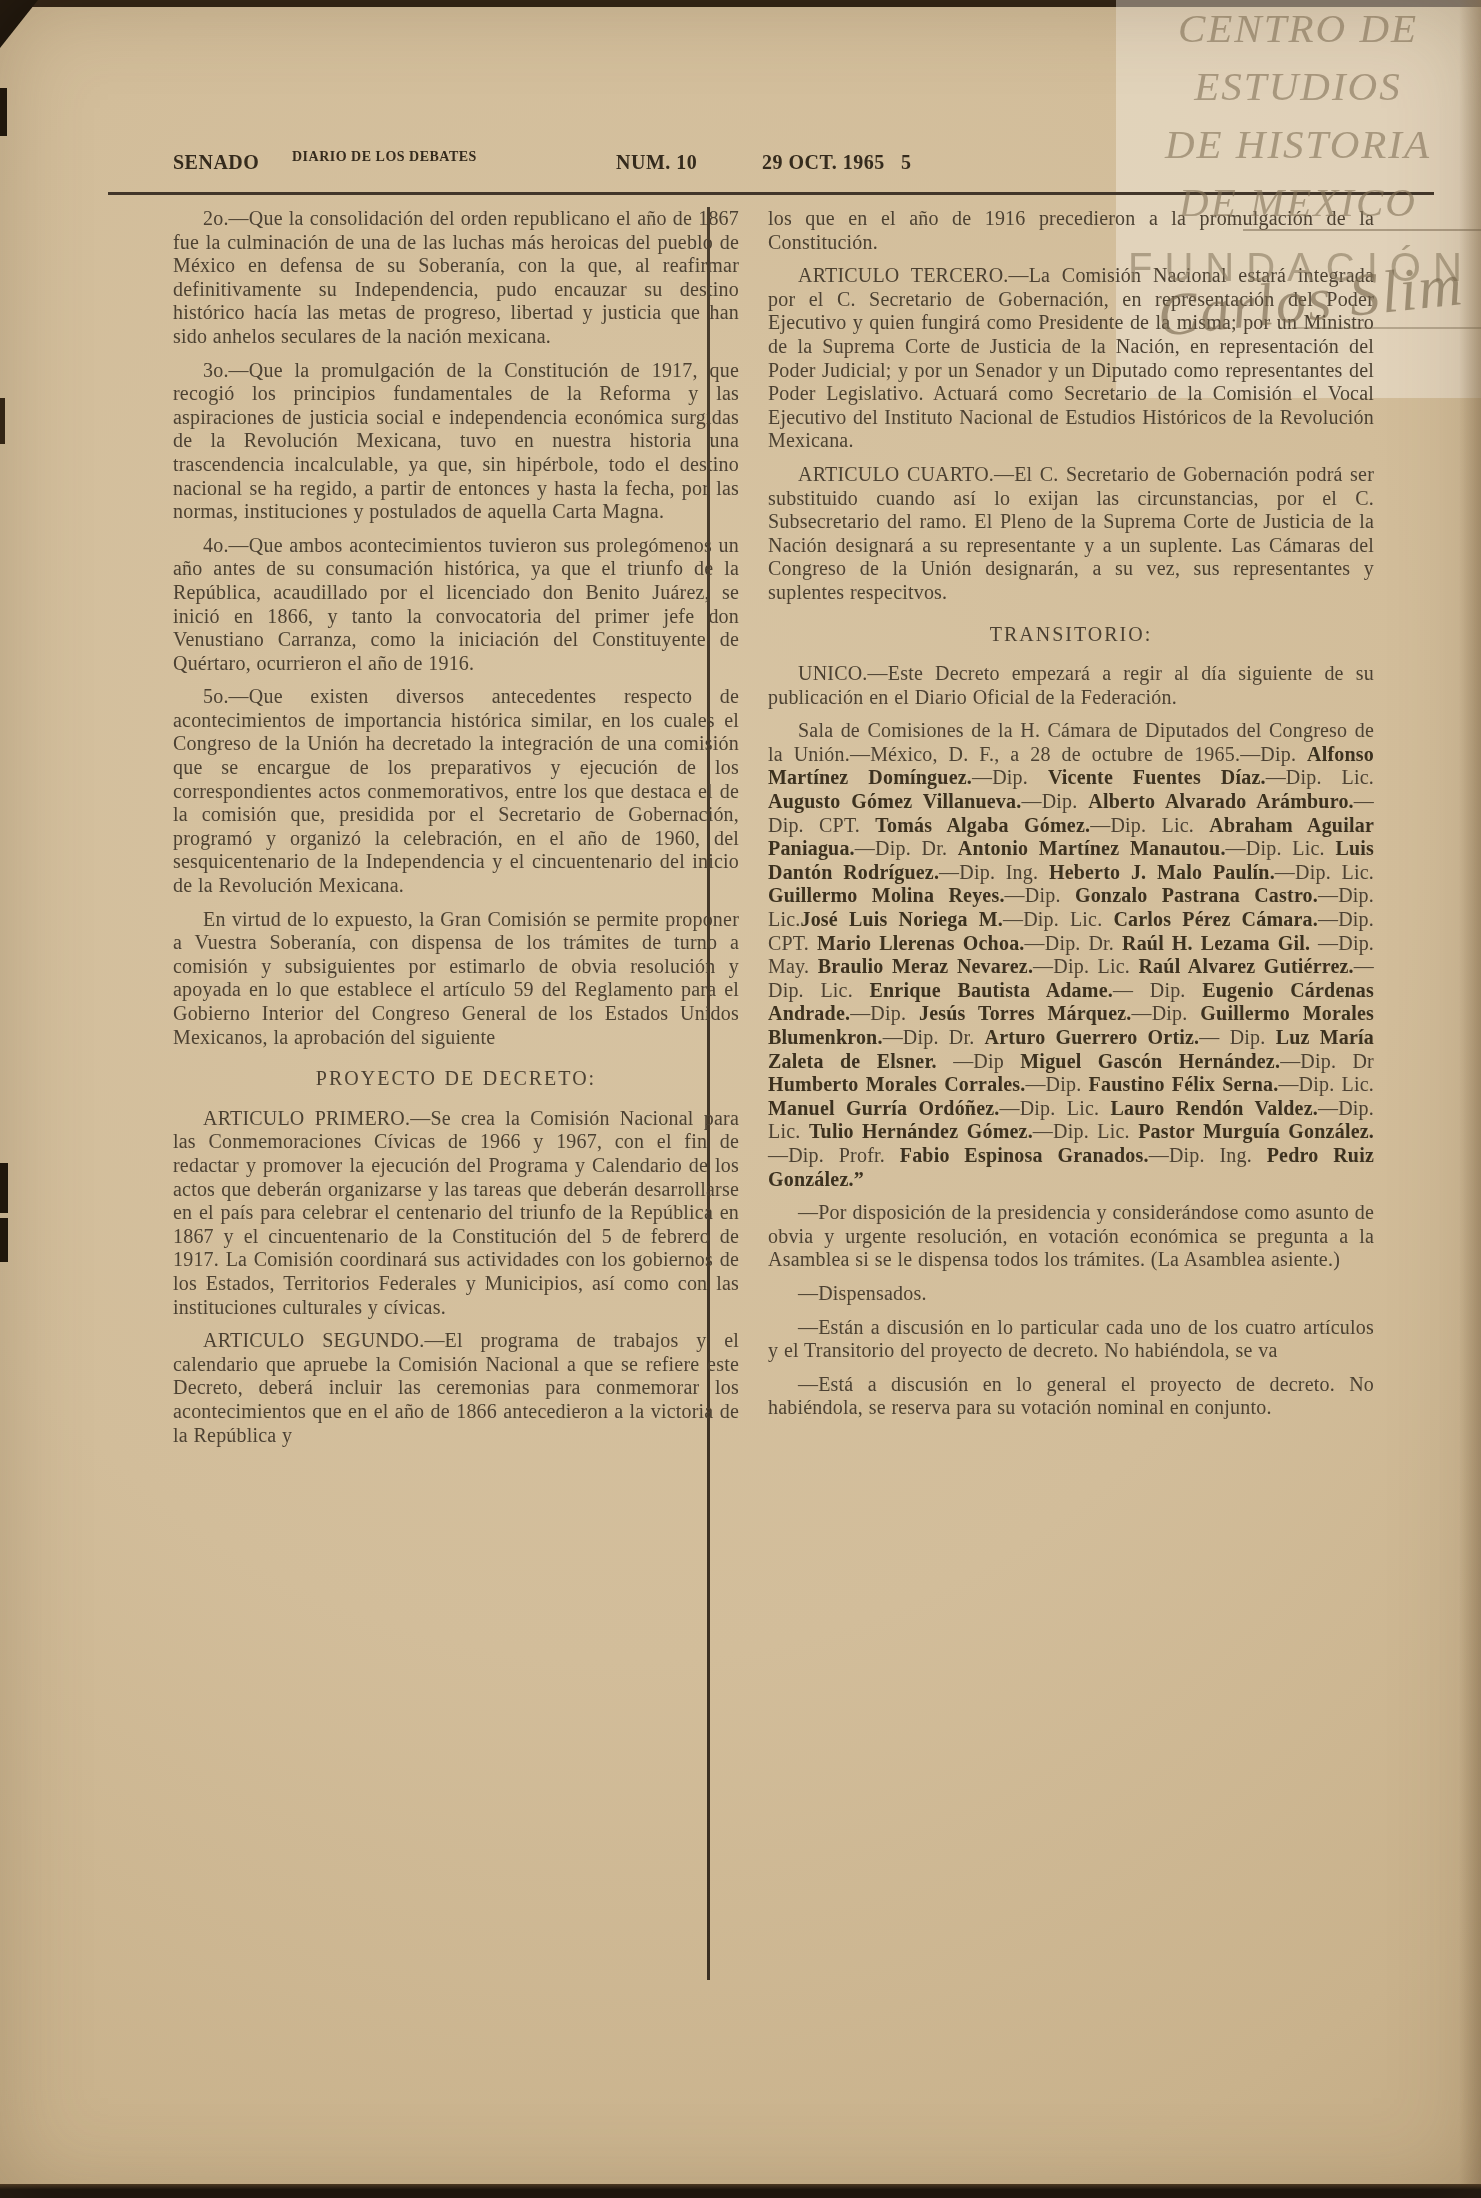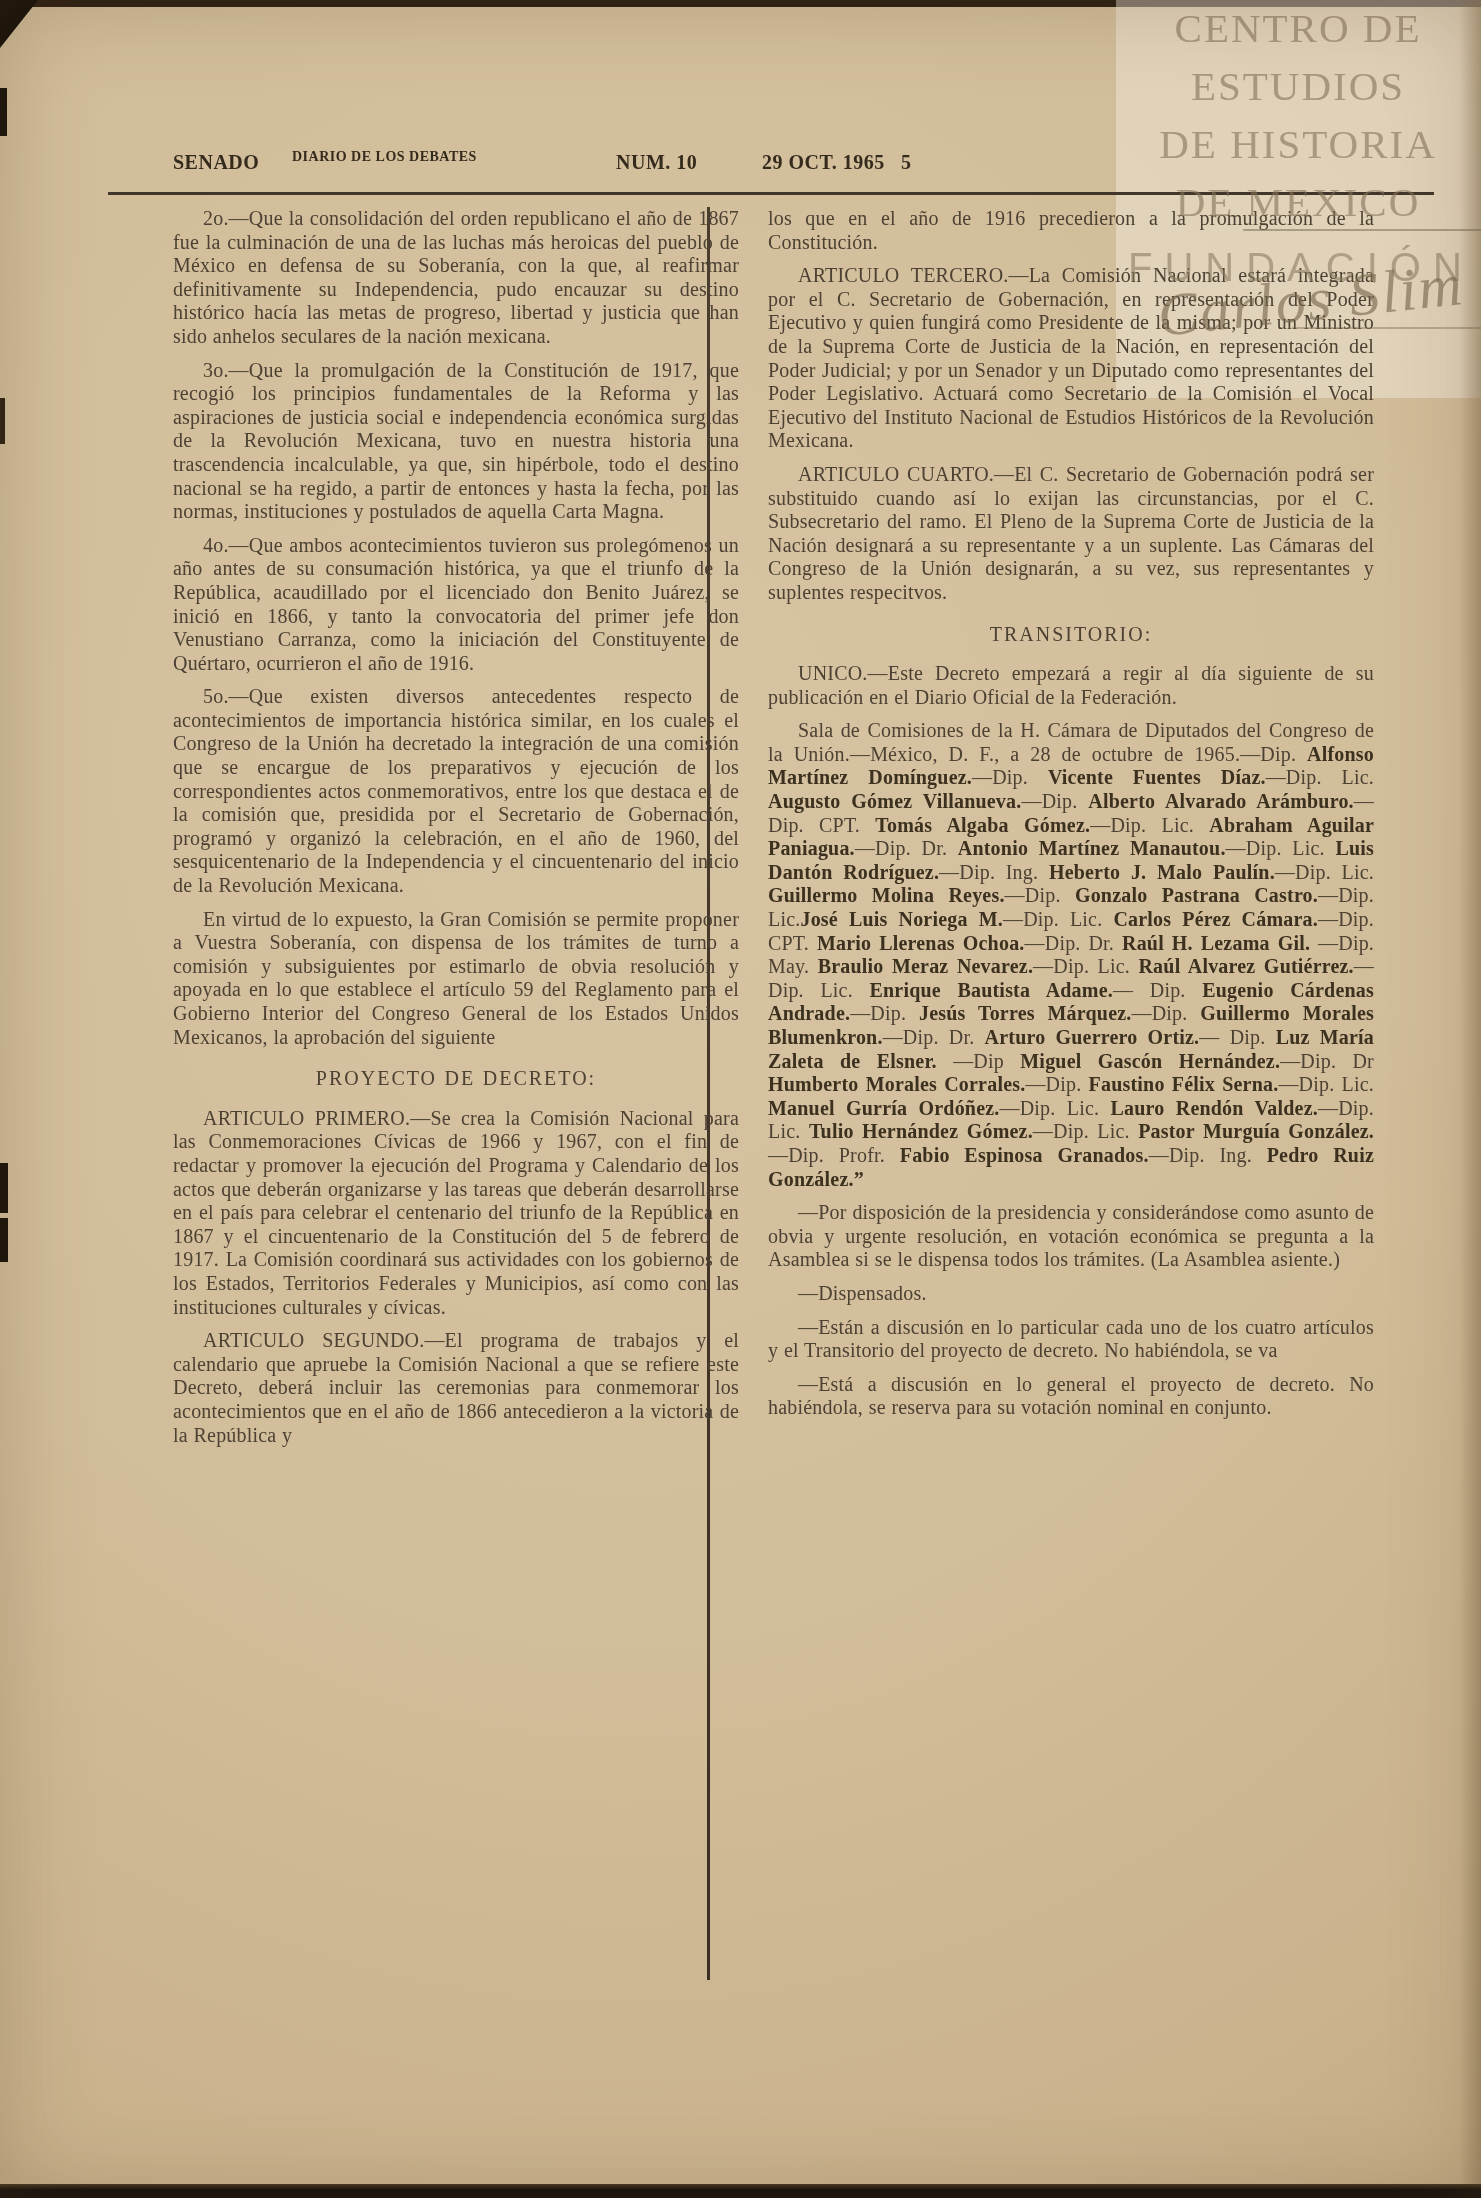--- a/index.html
+++ b/index.html
@@ -35,21 +35,21 @@
     hyphens:auto;margin-left:41px;-webkit-hyphens:auto;
   }
   .col1{left:132px;width:566px;}
   .col2{left:727px;width:606px;}
   p.block{margin:0 0 10px;text-indent:30px;}
   p.noind{text-indent:0;}
   p.head{text-indent:0;text-align:center;letter-spacing:2px;margin:18px 0 16px;}
   .b{font-weight:bold;color:#3c311f;}
   
   .wm-overlay{position:absolute;left:1116px;top:0;width:365px;height:398px;background:rgba(243,238,226,0.45);z-index:1;}
-  .wm-caps{position:absolute;z-index:3;left:1118px;width:360px;text-align:center;font-size:41px;color:rgba(130,114,86,0.6);letter-spacing:2px;white-space:nowrap;}
+  .wm-caps{position:absolute;z-index:3;left:1118px;width:360px;text-align:center;font-size:41px;color:rgba(130,114,86,0.6);letter-spacing:2px;white-space:nowrap;font-style:italic;}
   .wm-l0{top:4px;}.wm-l1{top:62px;}.wm-l2{top:120px;}.wm-l3{top:178px;}
   .wm-foundation{position:absolute;z-index:3;left:1128px;top:245px;font-family:"Liberation Sans","DejaVu Sans",sans-serif;font-size:40px;letter-spacing:12px;color:rgba(138,123,96,0.6);white-space:nowrap;}
   .wm-line{position:absolute;z-index:3;height:2px;background:rgba(115,100,75,0.5);}
   .wm-line1{left:1243px;top:229px;width:238px;}
   .wm-line2{left:1292px;top:327px;width:189px;background:rgba(115,100,75,0.4);}
   .signature{
     position:absolute;z-index:3;left:1158px;top:282px;font-style:italic;font-size:60px;
     color:rgba(118,102,76,0.62);transform:rotate(-6deg);transform-origin:left center;
     letter-spacing:2px;white-space:nowrap;
   }

